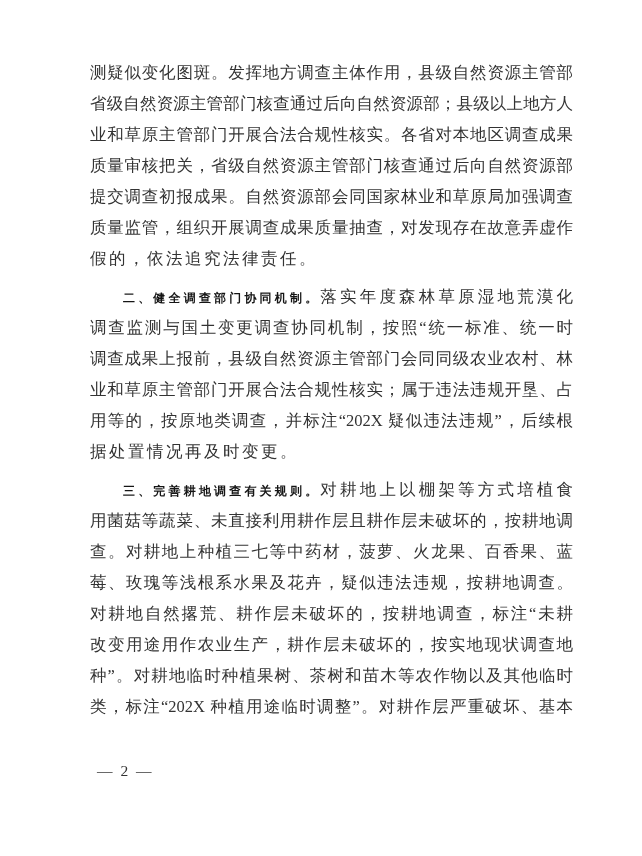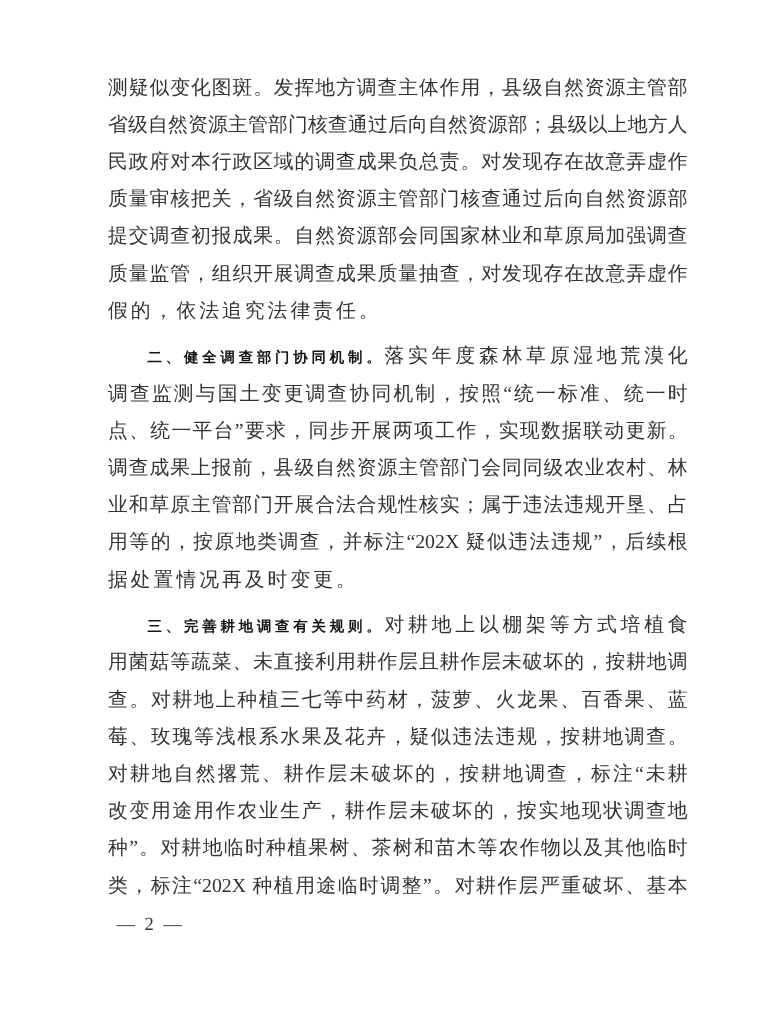--- a/index.html
+++ b/index.html
@@ -65,30 +65,29 @@
   }
 </style>
 </head>
 <body>
 
 <div class="page" style="--page-bg: #ffffff; --body-color: #333333; --heading-color: #151515;">
   <div class="textblock" id="textblock">
       <div class="para">
         <div class="line j"><span>测疑似变化图斑。发挥地方调查主体作用，县级自然资源主管部</span></div>
         <div class="line j"><span>省级自然资源主管部门核查通过后向自然资源部；县级以上地方人</span></div>
-        <div class="line j"><span>民政府对本行政区域的调查成果负总责。对发现存在故意弄虚作</span></div>
+        <div class="line j"><span>业和草原主管部门开展合法合规性核实。各省对本地区调查成果</span></div>
         <div class="line j"><span>质量审核把关，省级自然资源主管部门核查通过后向自然资源部</span></div>
         <div class="line j"><span>提交调查初报成果。自然资源部会同国家林业和草原局加强调查</span></div>
         <div class="line j"><span>质量监管，组织开展调查成果质量抽查，对发现存在故意弄虚作</span></div>
         <div class="line nj"><span>假的，依法追究法律责任。</span></div>
       </div>
       <div class="para">
         <div class="line j indent"><span class="lead">二、健全调查部门协同机制。</span><span>落实年度森林草原湿地荒漠化</span></div>
         <div class="line j"><span>调查监测与国土变更调查协同机制，按照“统一标准、统一时</span></div>
-        <div class="line j"><span>点、统一平台”要求，同步开展两项工作，实现数据联动更新。</span></div>
         <div class="line j"><span>调查成果上报前，县级自然资源主管部门会同同级农业农村、林</span></div>
         <div class="line j"><span>业和草原主管部门开展合法合规性核实；属于违法违规开垦、占</span></div>
         <div class="line j"><span>用等的，按原地类调查，并标注“202X 疑似违法违规”，后续根</span></div>
         <div class="line nj"><span>据处置情况再及时变更。</span></div>
       </div>
       <div class="para">
         <div class="line j indent"><span class="lead">三、完善耕地调查有关规则。</span><span>对耕地上以棚架等方式培植食</span></div>
         <div class="line j"><span>用菌菇等蔬菜、未直接利用耕作层且耕作层未破坏的，按耕地调</span></div>
         <div class="line j"><span>查。对耕地上种植三七等中药材，菠萝、火龙果、百香果、蓝</span></div>
         <div class="line j"><span>莓、玫瑰等浅根系水果及花卉，疑似违法违规，按耕地调查。</span></div>

